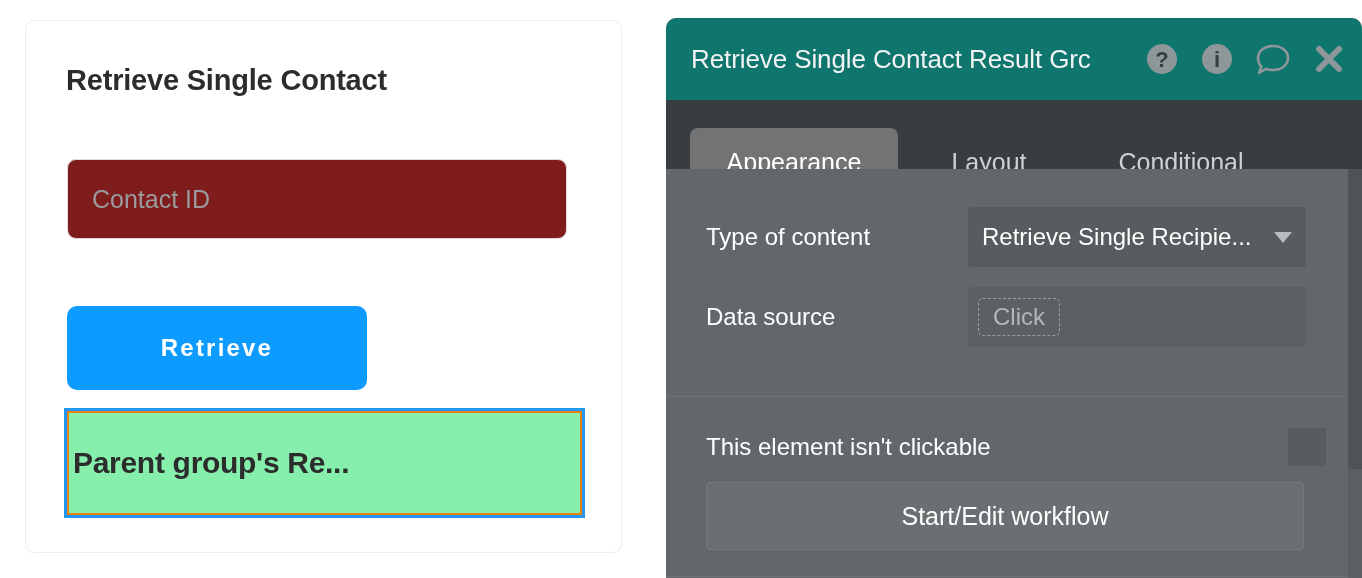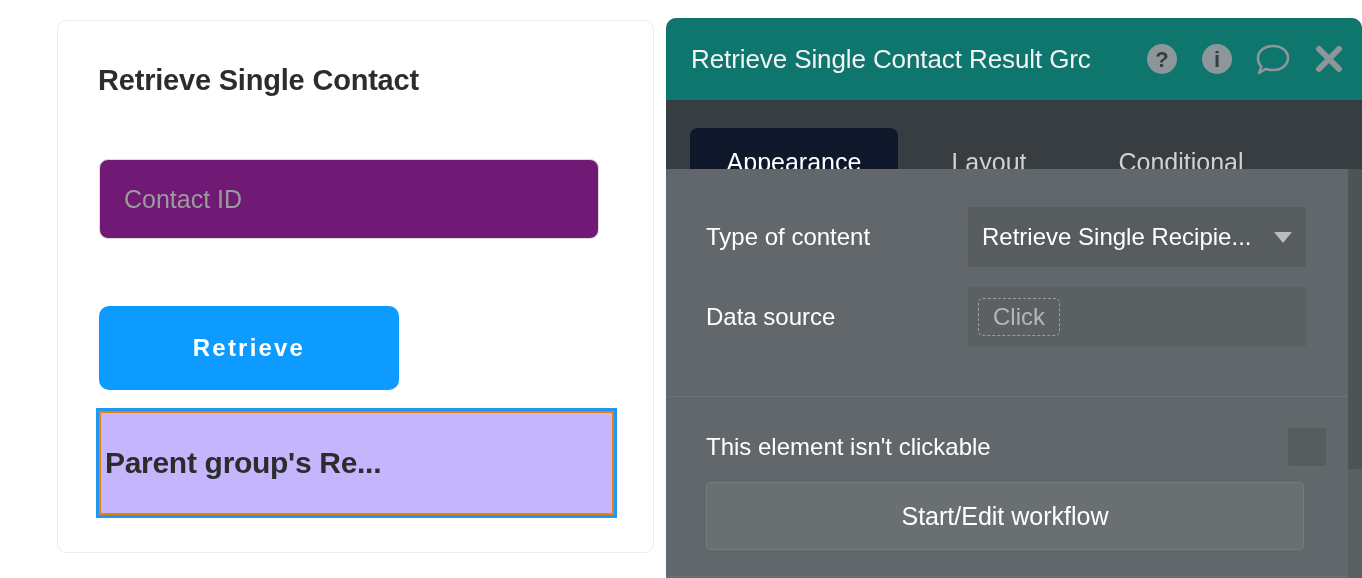--- a/index.html
+++ b/index.html
@@ -12,36 +12,35 @@
   #root { position: relative; width: 1362px; height: 578px; }
 
   
   #preview-card {
     position: absolute;
     left: 25px; top: 20px;
     width: 597px; height: 533px;
     background: #ffffff;
     border: 1px solid #ededf0;
     border-radius: 9px;
-    margin-left: 32px;
   }
   #preview-title {
     position: absolute;
     left: 40px; top: 43px;
     font-size: 29px;
     font-weight: bold;
     color: #2c2c2c;
     letter-spacing: -0.2px;
     white-space: nowrap;
   }
   #contact-id-input {
     position: absolute;
     left: 41px; top: 138px;
     width: 500px; height: 80px;
-    background: #701a75;
+    background: #7f1d1d;
     border: 1px solid #dcdcdc;
     border-radius: 9px;
   }
   #contact-id-input .ph {
     position: absolute;
     left: 24px; top: 50%;
     transform: translateY(-50%);
     font-size: 25px;
     color: #9b9b9e;
     white-space: nowrap;
@@ -57,21 +56,21 @@
     font-family: "Liberation Sans", sans-serif;
     font-size: 24px;
     font-weight: bold;
     letter-spacing: 2.2px;
     cursor: pointer;
   }
   #parent-group-box {
     position: absolute;
     left: 38px; top: 387px;
     width: 521px; height: 110px;
-    background: #c4b5fd;
+    background: #86efac;
     border: 3px solid #2196f3;
   }
   #parent-group-box .inner {
     position: absolute;
     inset: 0;
     border: 2px solid #e8820c;
   }
   #parent-group-text {
     position: absolute;
     left: 4px; top: 50%;
@@ -133,21 +132,21 @@
     height: 69px;
     display: flex;
     align-items: center;
     justify-content: center;
     font-size: 25px;
     color: #cfd2d4;
     cursor: pointer;
     white-space: nowrap;
   }
   .tab.active {
-    background: #0f172a;
+    background: #737373;
     border-radius: 8px 8px 0 0;
     color: #ffffff;
   }
   #tab-appearance { left: 24px; width: 208px; }
   #tab-layout     { left: 258px; width: 130px; }
   #tab-conditional{ left: 420px; width: 190px; }
 
   
   #panel-body {
     position: absolute;

